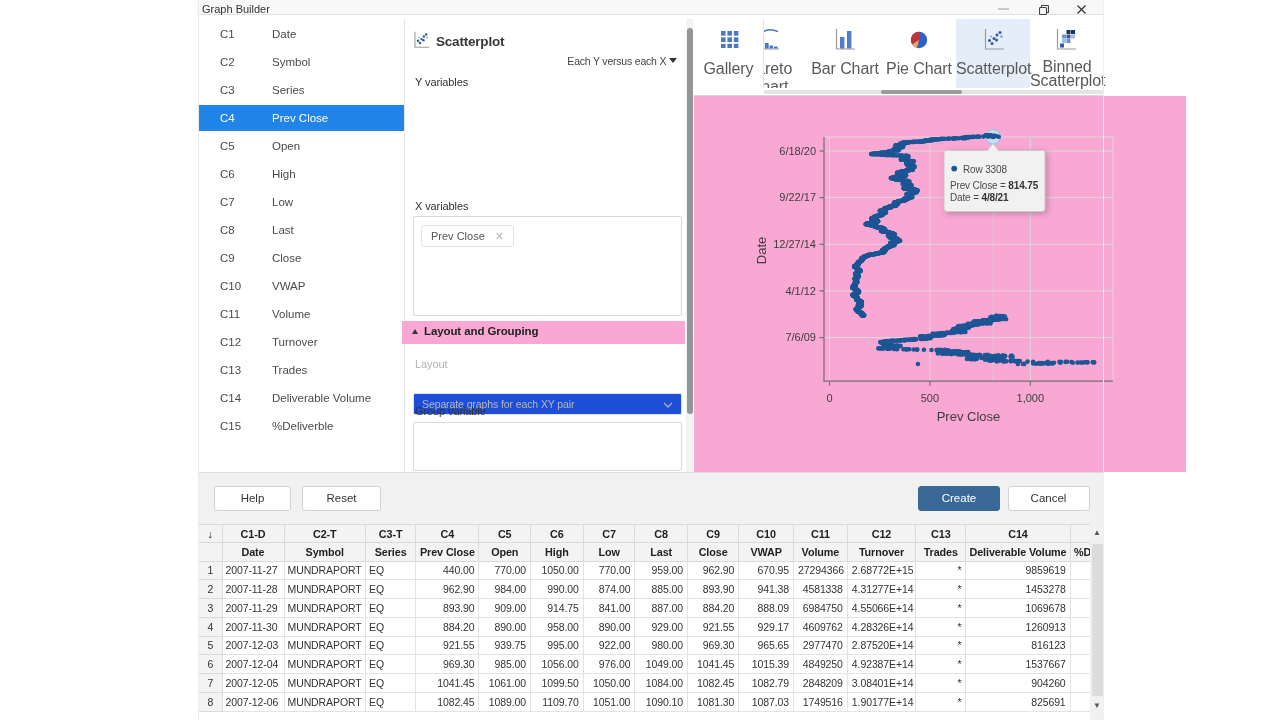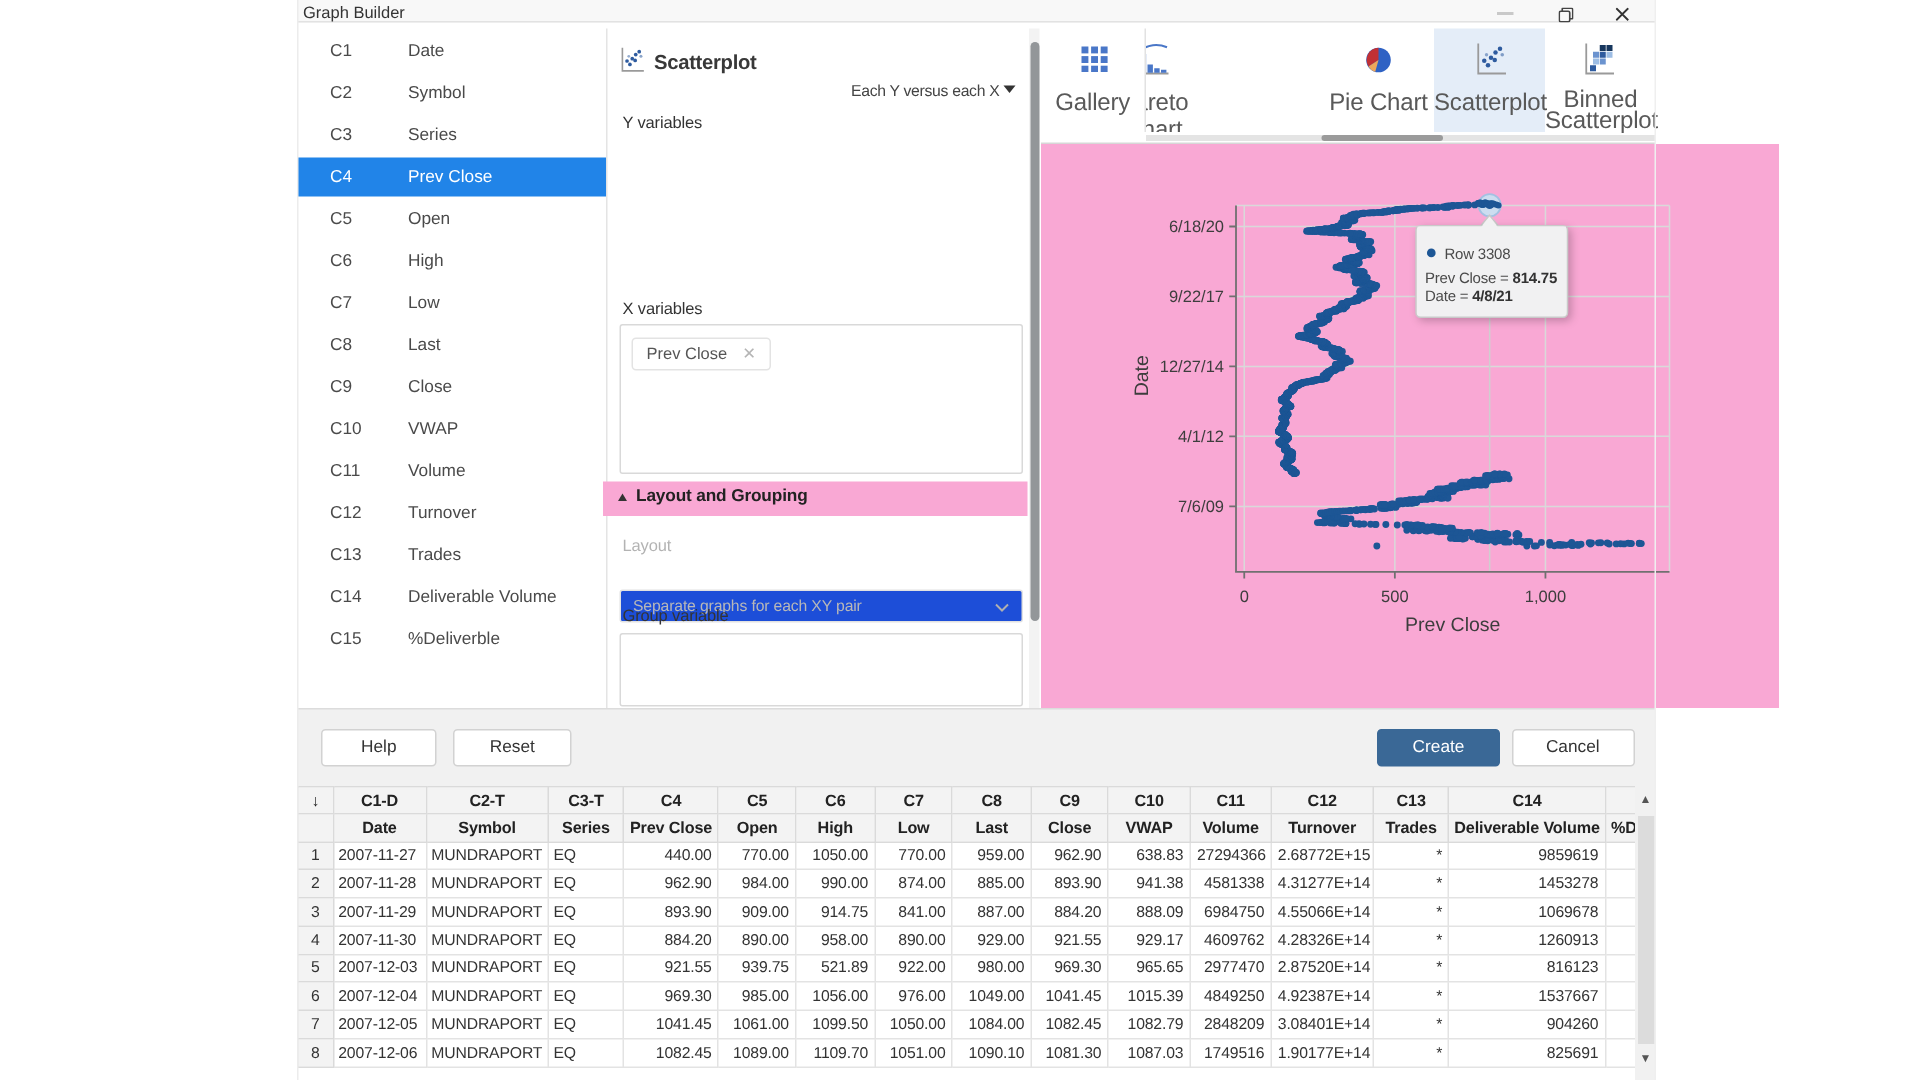--- a/index.html
+++ b/index.html
@@ -178,20 +178,28 @@
       <svg width="22" height="22" viewBox="0 0 22 22" style="position:absolute;left:26px;top:9px">
 <path d="M1 2 L1 21 L21 21" stroke="#9a9a9a" stroke-width="1.2" fill="none"></path>
 <rect x="2.5" y="8" width="3.6" height="12.5" fill="#4a77c8"></rect>
 <rect x="7" y="15" width="3.6" height="5.5" fill="#4a77c8"></rect>
 <rect x="11.5" y="17.5" width="3.6" height="3" fill="#4a77c8"></rect>
 <rect x="16" y="18.5" width="3.6" height="2" fill="#4a77c8"></rect>
 <path d="M2 6 C7 1.5, 14 1, 20 3.5" stroke="#4a77c8" stroke-width="1.4" fill="none"></path>
 </svg>
       <div class="tlabel">Pareto Chart</div>
     </div>
+  </div>
+  <div class="tile" style="left:114px;width:74px;">
+    <svg width="22" height="22" viewBox="0 0 22 22" style="position:absolute;left:26px;top:9px">
+<path d="M2.5 1 L2.5 21 L21 21" stroke="#9a9a9a" stroke-width="1.2" fill="none"></path>
+<rect x="6" y="9" width="4.4" height="11.5" fill="#4d7ccb"></rect>
+<rect x="13" y="3" width="4.4" height="17.5" fill="#4d7ccb"></rect>
+</svg>
+    <div class="tlabel">Bar Chart</div>
   </div>
   <div class="tile" style="left:188px;width:74px;">
     <svg width="18" height="18" viewBox="0 0 18 18" style="position:absolute;left:27.5px;top:12px">
 <circle cx="9" cy="9" r="8.2" fill="#2f62c4"></circle>
 <path d="M9 9 L9 0.8 A8.2 8.2 0 0 0 2.3 13.3 Z" fill="#c13034"></path>
 <path d="M9 9 L2.3 13.3 A8.2 8.2 0 0 0 6.8 17.0 Z" fill="#eda75c"></path>
 </svg>
     <div class="tlabel">Pie Chart</div>
   </div>
   <div class="tile" style="left:262px;width:74px;background:#e4edf8;">
@@ -3869,21 +3877,21 @@
             <td class="rn">1</td>
             <td class="txt">2007-11-27</td>
             <td class="txt">MUNDRAPORT</td>
             <td class="txt">EQ</td>
             <td class="num">440.00</td>
             <td class="num">770.00</td>
             <td class="num">1050.00</td>
             <td class="num">770.00</td>
             <td class="num">959.00</td>
             <td class="num">962.90</td>
-            <td class="num">638.83</td>
+            <td class="num">670.95</td>
             <td class="num">27294366</td>
             <td class="num">2.68772E+15</td>
             <td class="num">*</td>
             <td class="num">9859619</td>
             <td class="num"></td>
           </tr>
           <tr>
             <td class="rn">2</td>
             <td class="txt">2007-11-28</td>
             <td class="txt">MUNDRAPORT</td>
@@ -3937,21 +3945,21 @@
             <td class="num">1260913</td>
             <td class="num"></td>
           </tr>
           <tr>
             <td class="rn">5</td>
             <td class="txt">2007-12-03</td>
             <td class="txt">MUNDRAPORT</td>
             <td class="txt">EQ</td>
             <td class="num">921.55</td>
             <td class="num">939.75</td>
-            <td class="num">521.89</td>
+            <td class="num">995.00</td>
             <td class="num">922.00</td>
             <td class="num">980.00</td>
             <td class="num">969.30</td>
             <td class="num">965.65</td>
             <td class="num">2977470</td>
             <td class="num">2.87520E+14</td>
             <td class="num">*</td>
             <td class="num">816123</td>
             <td class="num"></td>
           </tr>

